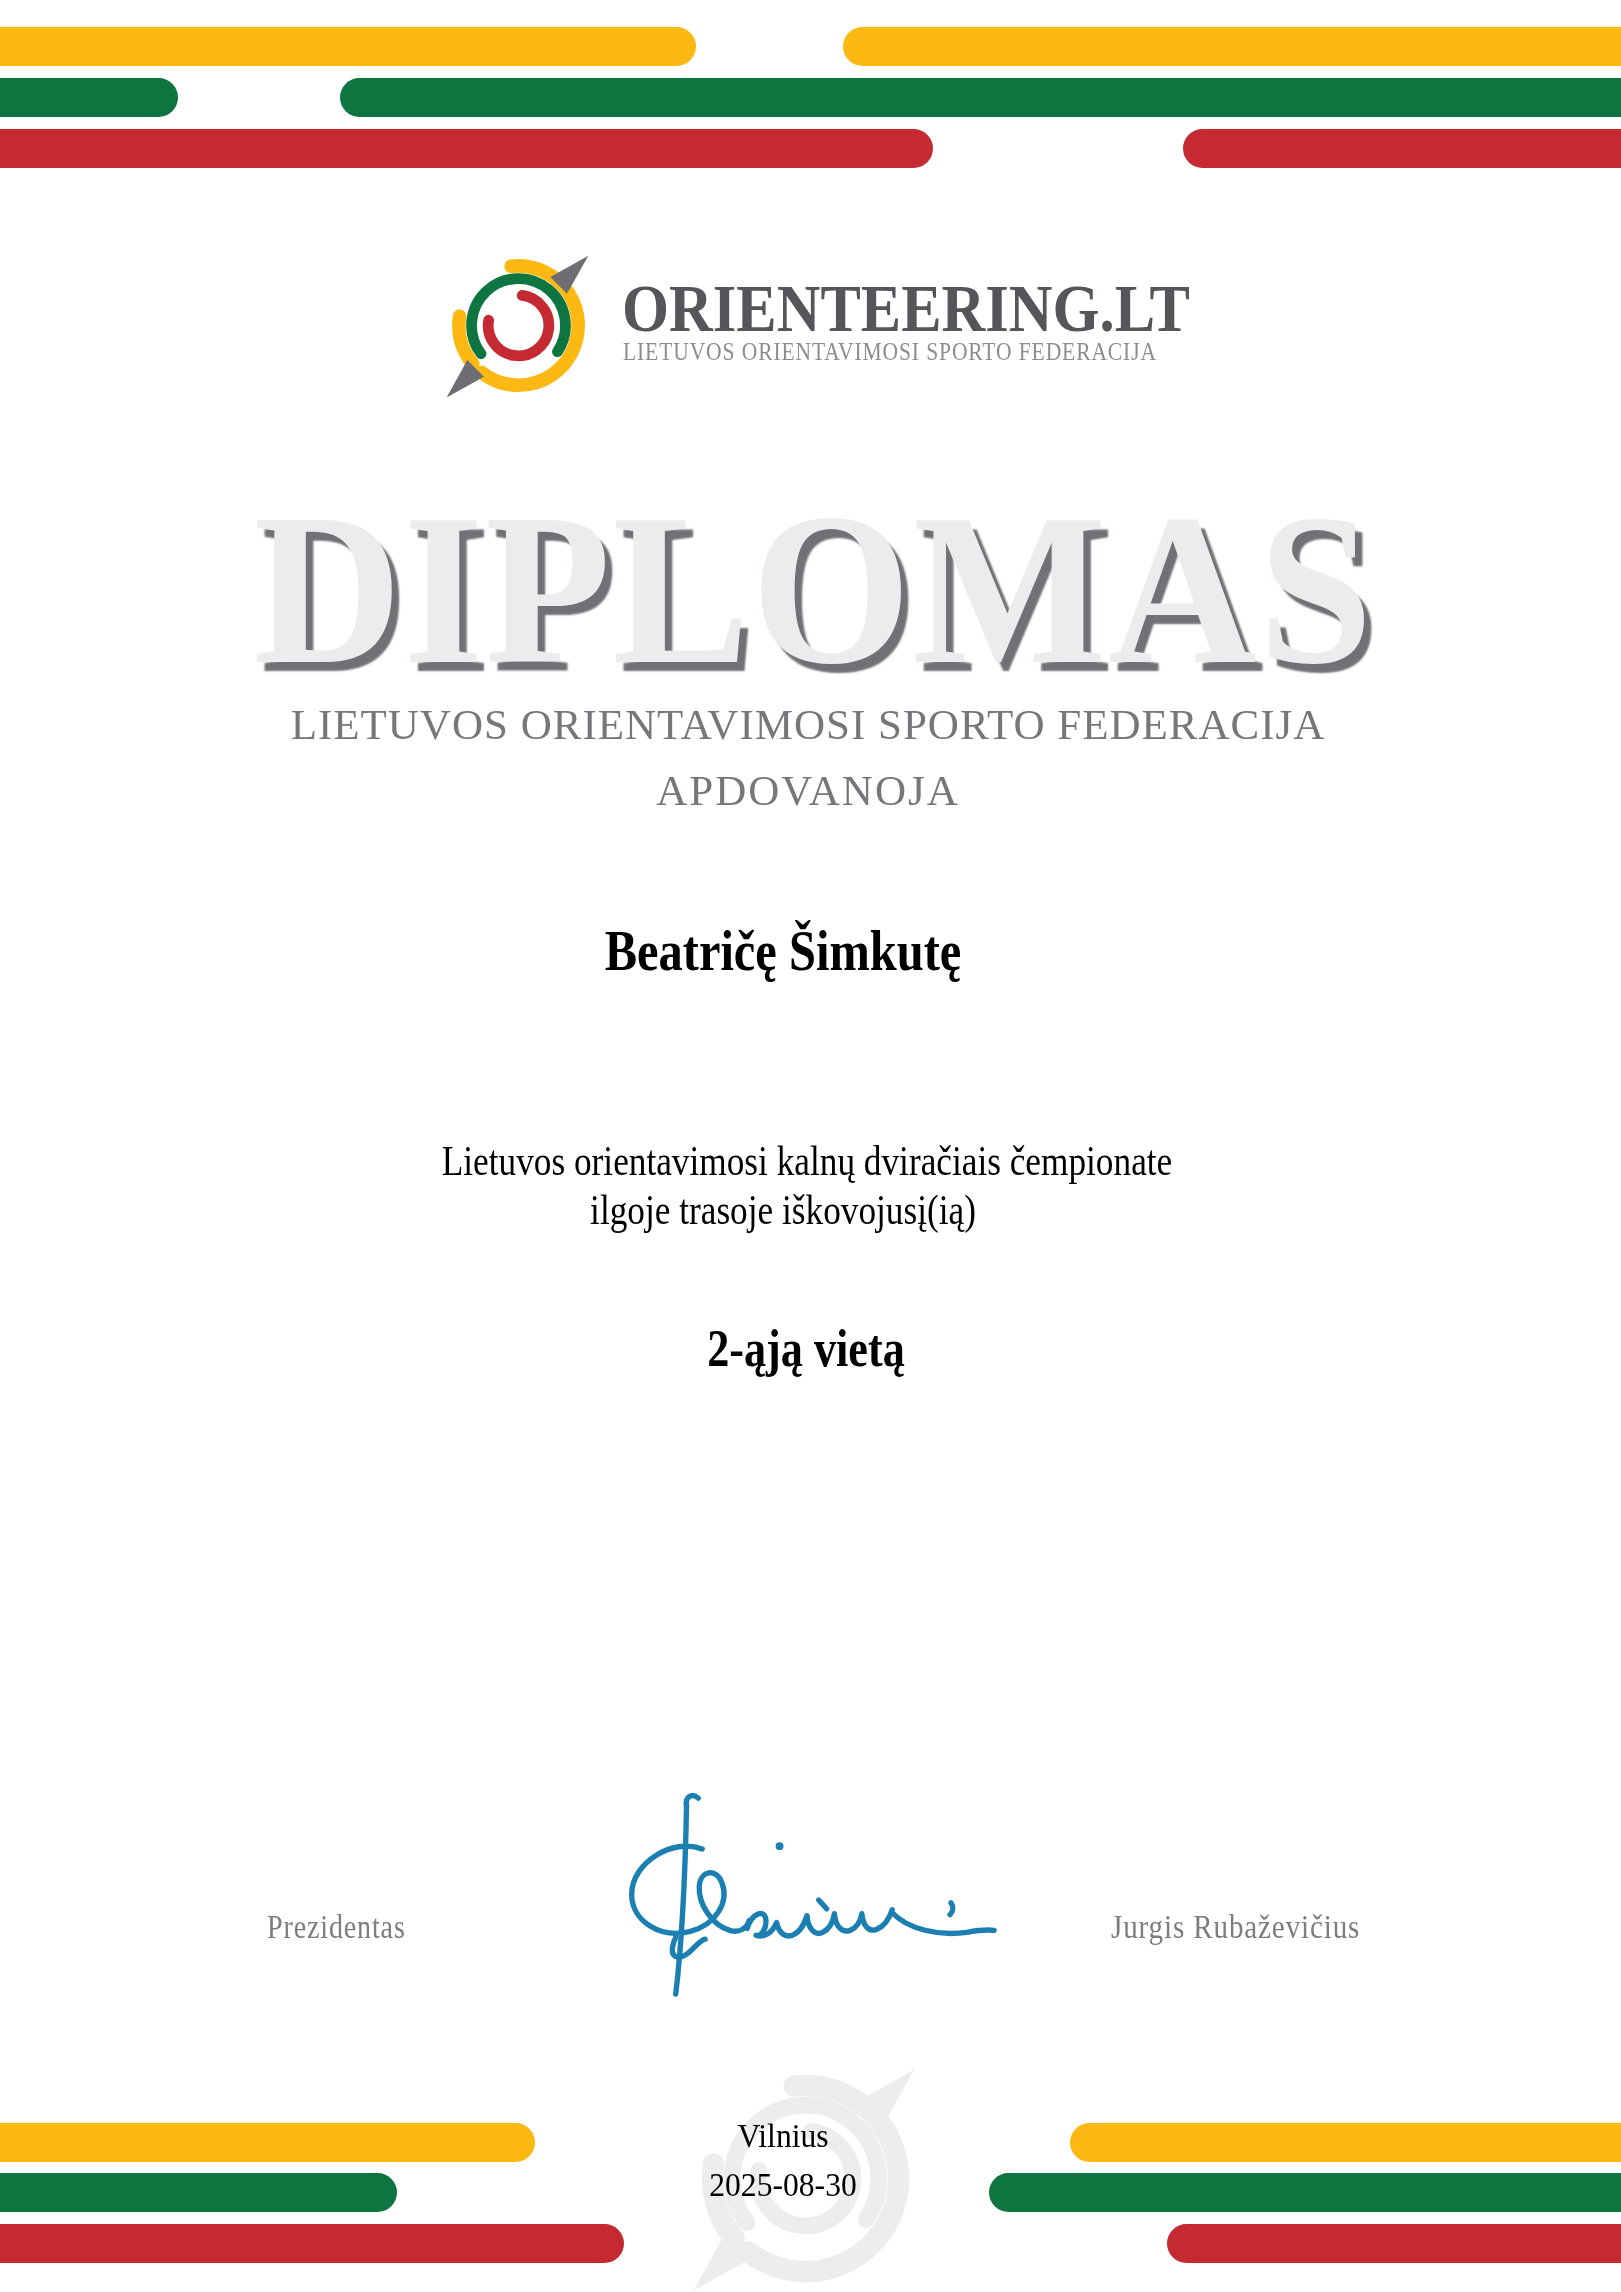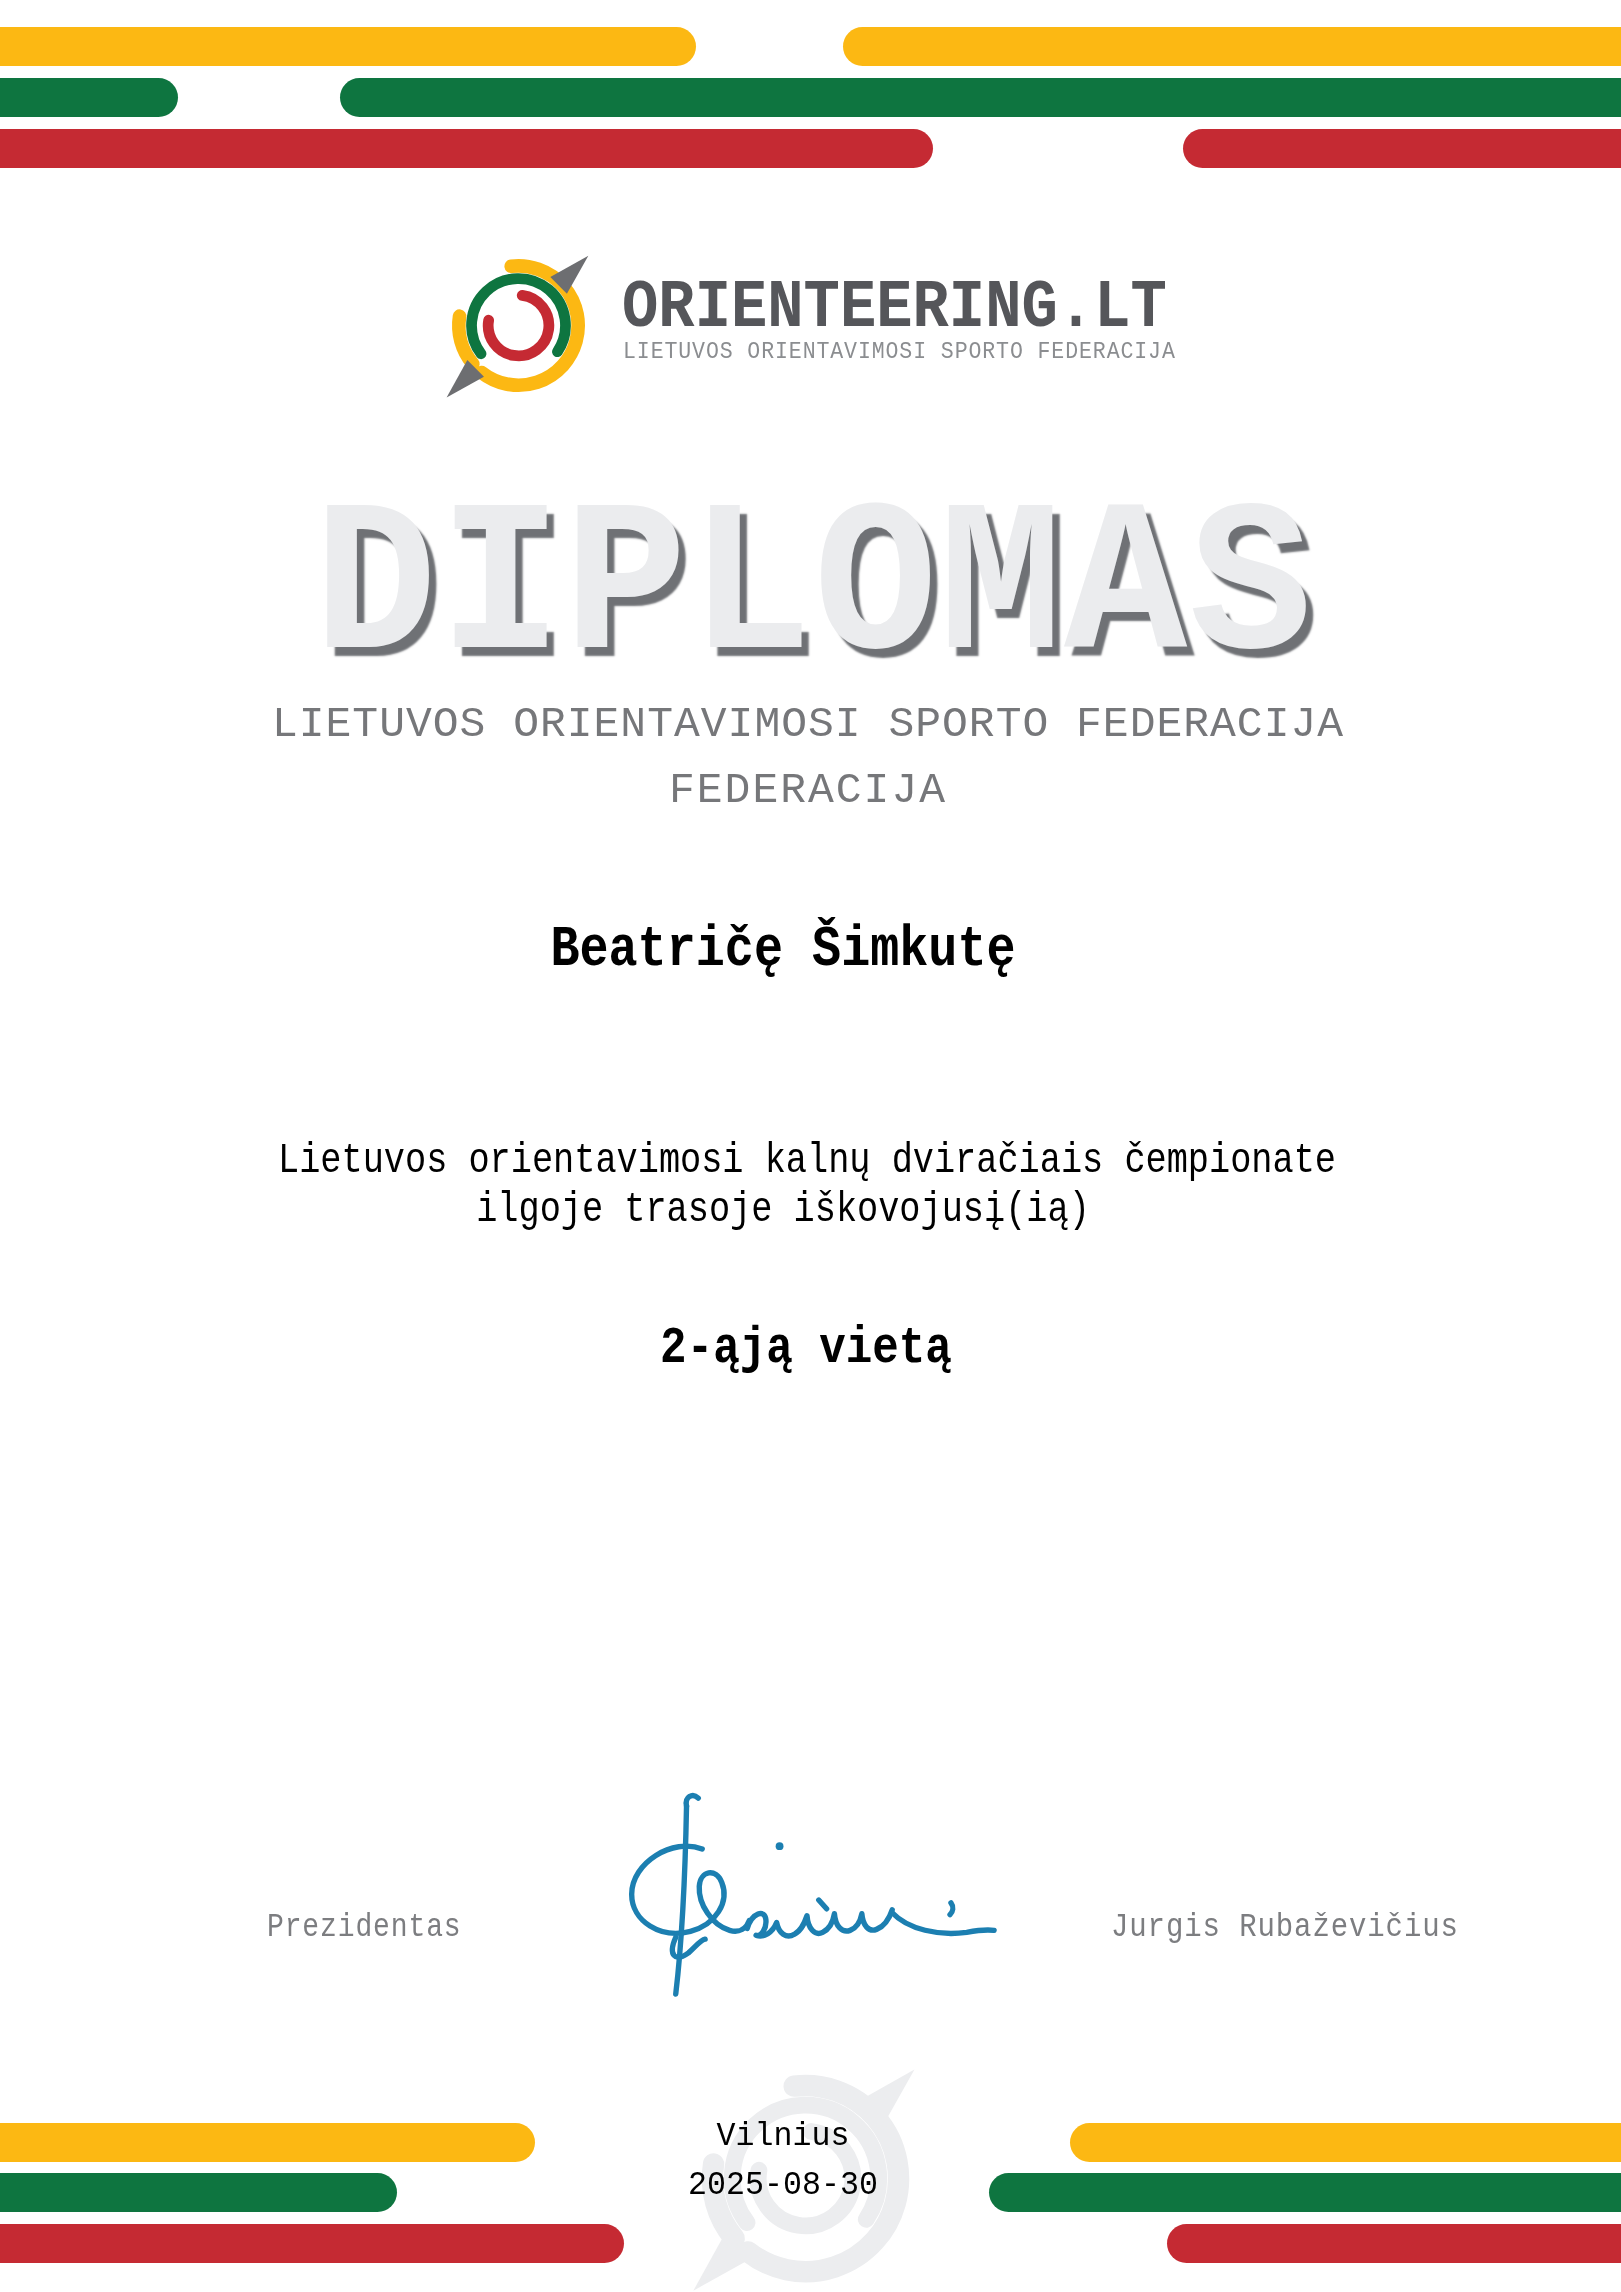--- a/index.html
+++ b/index.html
@@ -1,18 +1,18 @@
 <!DOCTYPE html>
 <html><head>
 <meta charset="utf-8">
 <style>
   html,body{margin:0;padding:0;background:#fff;}
   .page{
     position:relative;width:1621px;height:2293px;background:#ffffff;overflow:hidden;
-    font-family:Liberation Mono, monospace;
+    font-family:Liberation Serif, serif;
   }
   
   .stripe{position:absolute;height:39px;}
   .stripe.yellow{background:#FCB813;}
   .stripe.green{background:#0E7540;}
   .stripe.red{background:#C52A33;}
   .cap-r{border-radius:0 19.6px 19.6px 0;}
   .cap-l{border-radius:19.6px 0 0 19.6px;}
 
   .t-y-a{top:27.4px;left:0;width:696px;}
@@ -111,21 +111,21 @@
       <path d="M118.8 84.2 A31 31 0 1 1 84.5 109.6" stroke="#C52A33" stroke-width="11"></path>
     </g>
     <polygon points="164.5,82.5 147.5,65.5 186.4,43.6" fill="#6D6E71"></polygon>
     <polygon points="79.7,167.3 62.7,150.3 41.5,188.5" fill="#6D6E71"></polygon>
   </svg>
   <div class="brand">ORIENTEERING.LT</div>
   <div class="brand-sub">LIETUVOS ORIENTAVIMOSI SPORTO FEDERACIJA</div>
 
   <div class="diplomas">DIPLOMAS</div>
   <div class="apdv1">LIETUVOS ORIENTAVIMOSI SPORTO FEDERACIJA</div>
-  <div class="apdv2">FEDERACIJA</div>
+  <div class="apdv2">APDOVANOJA</div>
 
   <div class="black-center recipient">Beatričę Šimkutę</div>
 
   <div class="black-center ev1">Lietuvos orientavimosi kalnų dviračiais čempionate</div>
   <div class="black-center ev2">ilgoje trasoje iškovojusį(ią)</div>
   <div class="black-center placement">2-ąją vietą</div>
 
 
   <svg class="sig" viewBox="0 0 390 225" aria-hidden="true">
     <g stroke="#1C7FB1" stroke-width="5.5" fill="none" stroke-linecap="round" stroke-linejoin="round">

